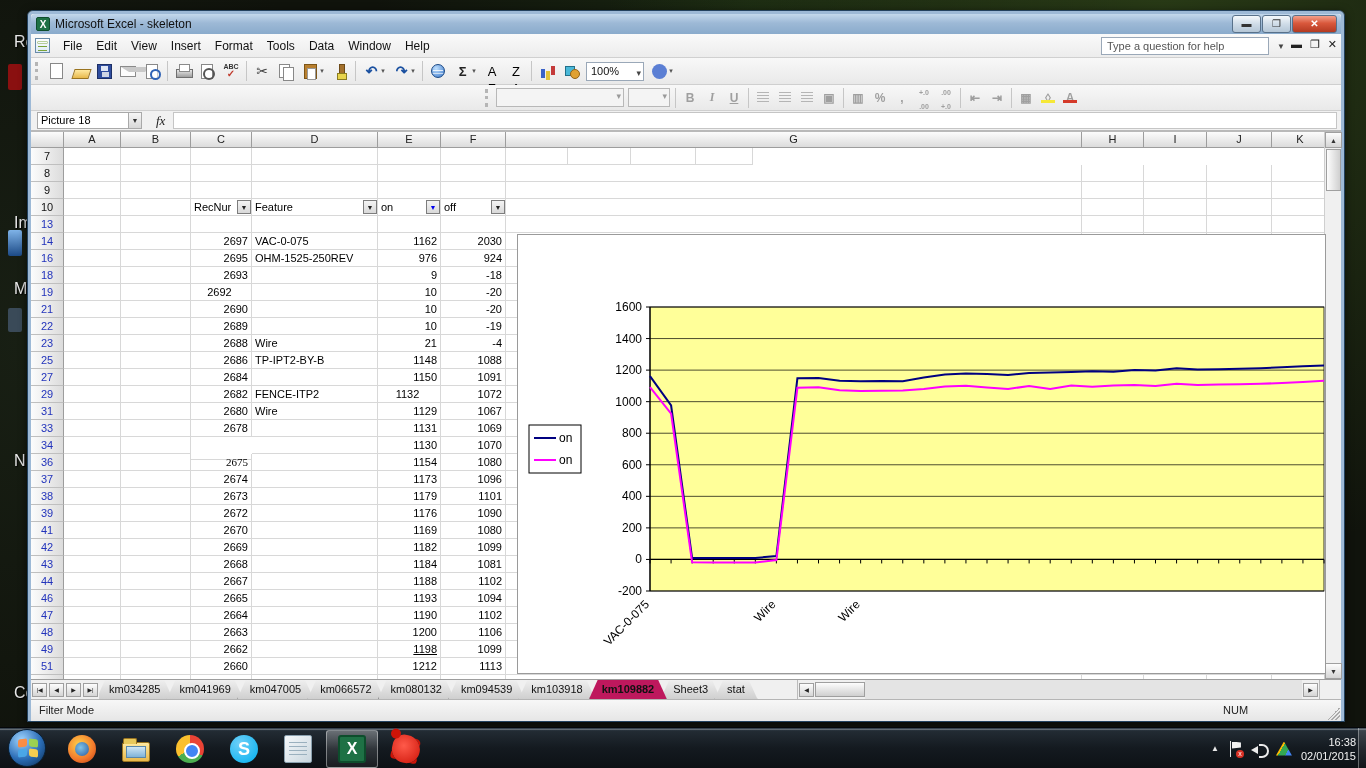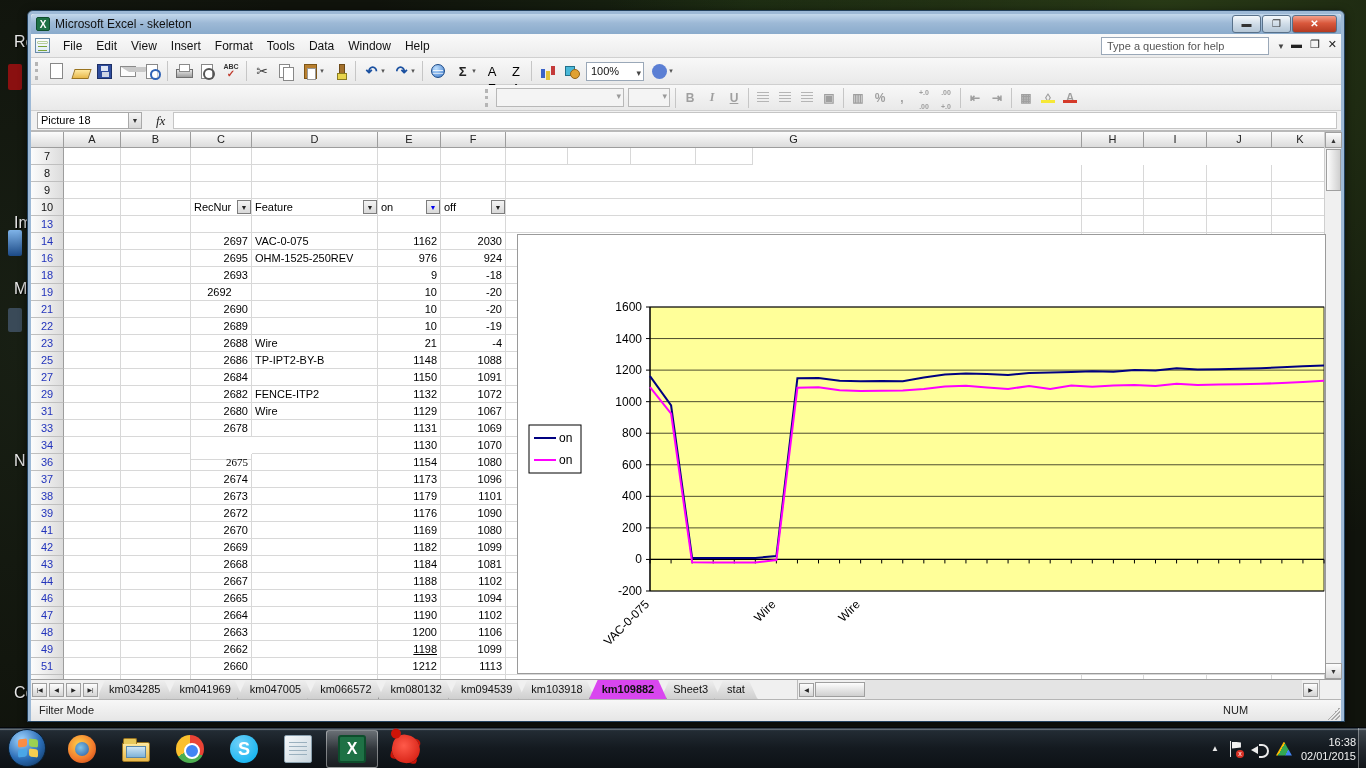--- a/index.html
+++ b/index.html
@@ -134,21 +134,21 @@
 
   
   #chart-object { position:absolute; left:489px; top:223px; width:809px; height:440px; background:#fff; border:1px solid #9a9a9a; z-index:5; }
 
   
   #tab-row { position:absolute; left:3px; top:668px; right:3px; height:20px; background:#f0f0f0; border-top:1px solid #9d9d9d; display:flex; align-items:stretch; overflow:hidden; }
   .tab-nav { width:15px; height:14px; margin:3px 1px 0 1px; background:linear-gradient(#fdfdfd,#d5d5d5); border:1px solid #9f9f9f; font-size:6px; text-align:center; line-height:12px; color:#222; flex:none; }
   #tabs-clip { display:flex; overflow:hidden; width:698px; flex:none; padding-left:4px; }
   .sheet-tab { flex:none; font-size:11px; color:#111; padding:3px 12px 0 12px; background:linear-gradient(#efefef,#cfcfcf); border:1px solid #8a8a8a; border-top:none;
     clip-path:polygon(9px 0, calc(100% - 9px) 0, 100% 100%, 0 100%); margin-left:-7px; height:20px; }
-  .sheet-tab.active { background:#d946ef; font-weight:bold; z-index:3; position:relative; }
+  .sheet-tab.active { background:#be185d; font-weight:bold; z-index:3; position:relative; }
   #h-scroll { display:flex; flex:1; align-items:stretch; border-left:1px solid #bbb; }
   #h-thumb { width:50px; margin:2px 0; background:linear-gradient(#fdfdfd,#cfcfcf); border:1px solid #9f9f9f; }
   #h-track { flex:1; background:#e4e4e4; }
   #h-scroll .tab-nav { margin-top:3px; }
   #scroll-corner { width:22px; background:#f0f0f0; border-left:1px solid #bbb; flex:none; }
 
   
   #status-bar { position:absolute; left:3px; top:688px; right:3px; height:22px; background:linear-gradient(#f7f7f7,#e6e6e6); border-top:1px solid #b5b5b5; font-size:11px; color:#222; }
   #status-left { position:absolute; left:8px; top:4px; }
   #status-num { position:absolute; left:1192px; top:4px; }
@@ -567,21 +567,21 @@
             <div class="cell" style="width: 63px;"></div>
             <div class="cell" style="width: 65px;"></div>
             <div class="cell" style="width: 57px;"></div>
           </div>
           <div class="grid-row">
             <div class="row-hdr blue">29</div>
             <div class="cell" style="width: 57px;"></div>
             <div class="cell" style="width: 70px;"></div>
             <div class="cell num" style="width: 61px;">2682</div>
             <div class="cell txt" style="width: 126px;">FENCE-ITP2</div>
-            <div class="cell num" style="width: 63px;">1132</div>
+            <div class="cell num" style="width: 63px; text-align: center;">1132</div>
             <div class="cell num" style="width: 65px;">1072</div>
             <div class="cell" style="width: 576px;"></div>
             <div class="cell" style="width: 62px;"></div>
             <div class="cell" style="width: 63px;"></div>
             <div class="cell" style="width: 65px;"></div>
             <div class="cell" style="width: 57px;"></div>
           </div>
           <div class="grid-row">
             <div class="row-hdr blue">31</div>
             <div class="cell" style="width: 57px;"></div>

